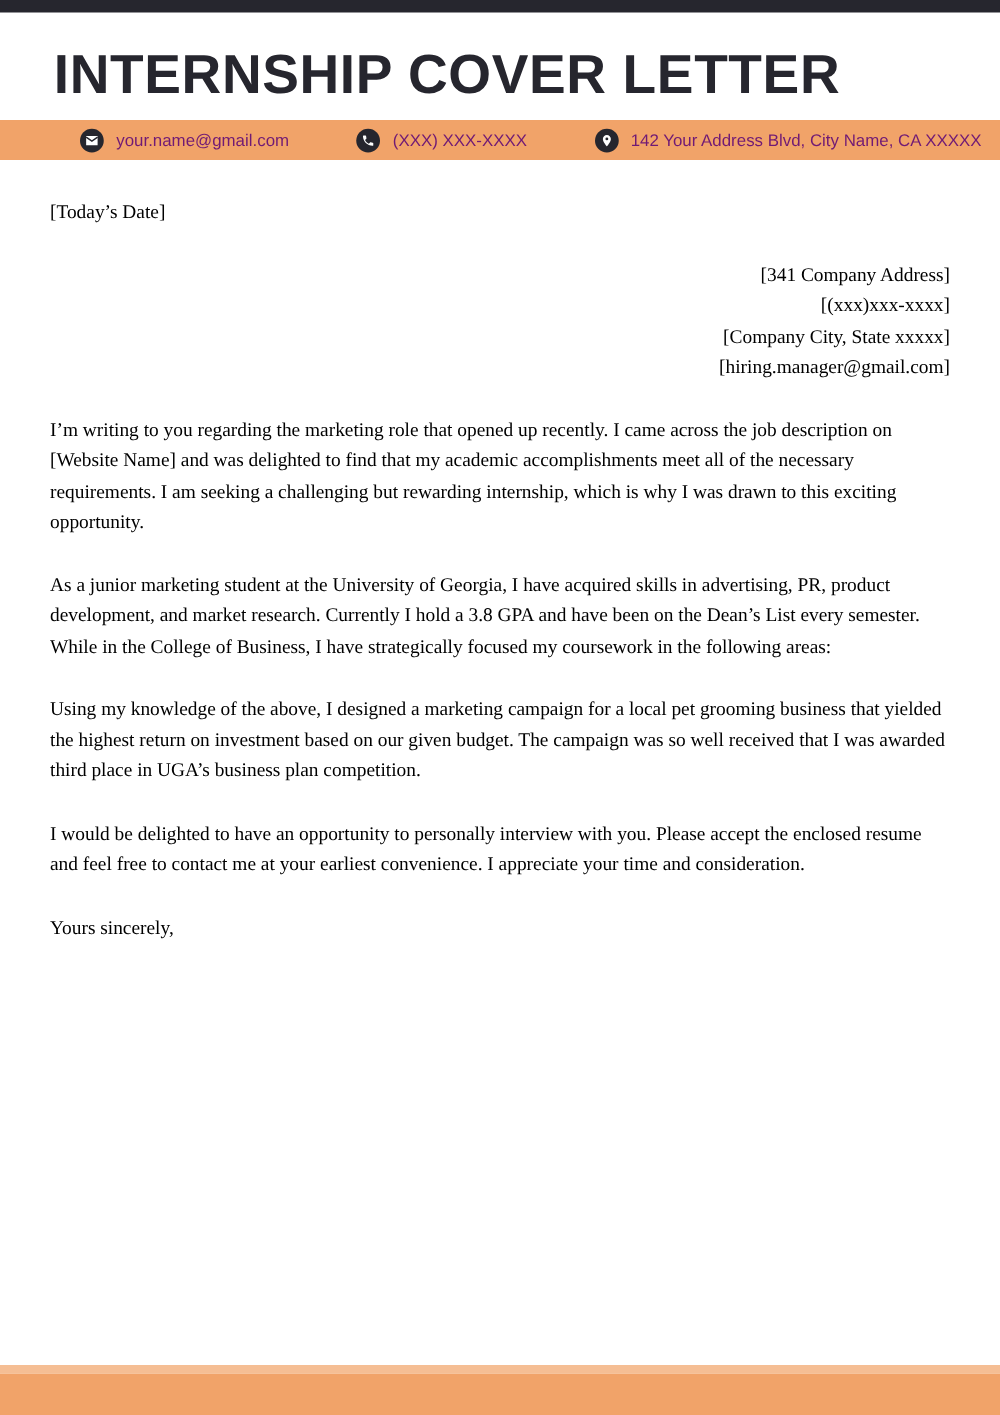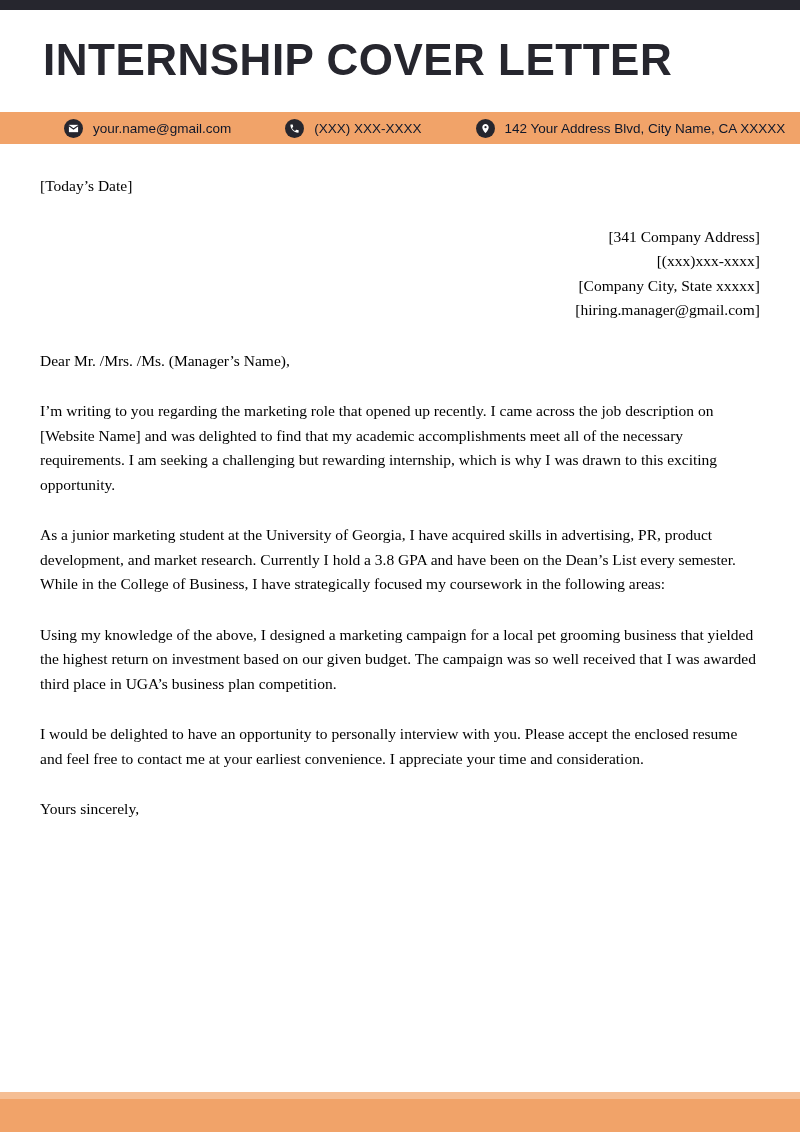--- a/index.html
+++ b/index.html
@@ -16,21 +16,21 @@
     height: 10px;
     background: #26262E;
     width: 100%;
   }
   .title {
     font-family: "Liberation Sans", sans-serif;
     font-weight: 700;
     font-size: 44px;
     line-height: 1.1;
     color: #26262E;
-    margin: 26px 0 28px 43px;
+    margin: 26px 0 12px 43px;
     letter-spacing: 0.5px;
   }
   .contact-bar {
     height: 32px;
     background: #F1A369;
     display: flex;
     align-items: center;
     padding-left: 64px;
     gap: 54px;
   }
@@ -46,21 +46,21 @@
     background: #26262E;
     display: flex;
     align-items: center;
     justify-content: center;
     flex: none;
   }
   .icon-circle svg { display: block; }
   .contact-text {
     font-family: "Liberation Sans", sans-serif;
     font-size: 13.5px;
-    color: #0f172a;
+    color: #701a75;
   }
   .letter {
     padding: 30px 40px 0 40px;
     font-size: 15.5px;
     line-height: 24.5px;
     color: #000000;
   }
   .letter p { margin: 0 0 26px 0; }
   .block .line { line-height: 24.5px; }
   .block { margin: 0 0 26px 0; text-align: right; }
@@ -128,21 +128,20 @@
 
   <p>[Today’s Date]</p>
 
   <div class="block">
     <div class="line">[341 Company Address]</div>
     <div class="line">[(xxx)xxx-xxxx]</div>
     <div class="line">[Company City, State xxxxx]</div>
     <div class="line">[hiring.manager@gmail.com]</div>
   </div>
 
-  <p>Dear Mr. /Mrs. /Ms. (Manager’s Name),</p>
 
   <p>I’m writing to you regarding the marketing role that opened up recently. I came across the job description on [Website Name] and was delighted to find that my academic accomplishments meet all of the necessary requirements. I am seeking a challenging but rewarding internship, which is why I was drawn to this exciting opportunity.</p>
 
   <p>As a junior marketing student at the University of Georgia, I have acquired skills in advertising, PR, product development, and market research. Currently I hold a 3.8 GPA and have been on the Dean’s List every semester. While in the College of Business, I have strategically focused my coursework in the following areas:</p>
 
 
   <p>Using my knowledge of the above, I designed a marketing campaign for a local pet grooming business that yielded the highest return on investment based on our given budget. The campaign was so well received that I was awarded third place in UGA’s business plan competition.</p>
 
   <p>I would be delighted to have an opportunity to personally interview with you. Please accept the enclosed resume and feel free to contact me at your earliest convenience.  I appreciate your time and consideration.</p>
 

